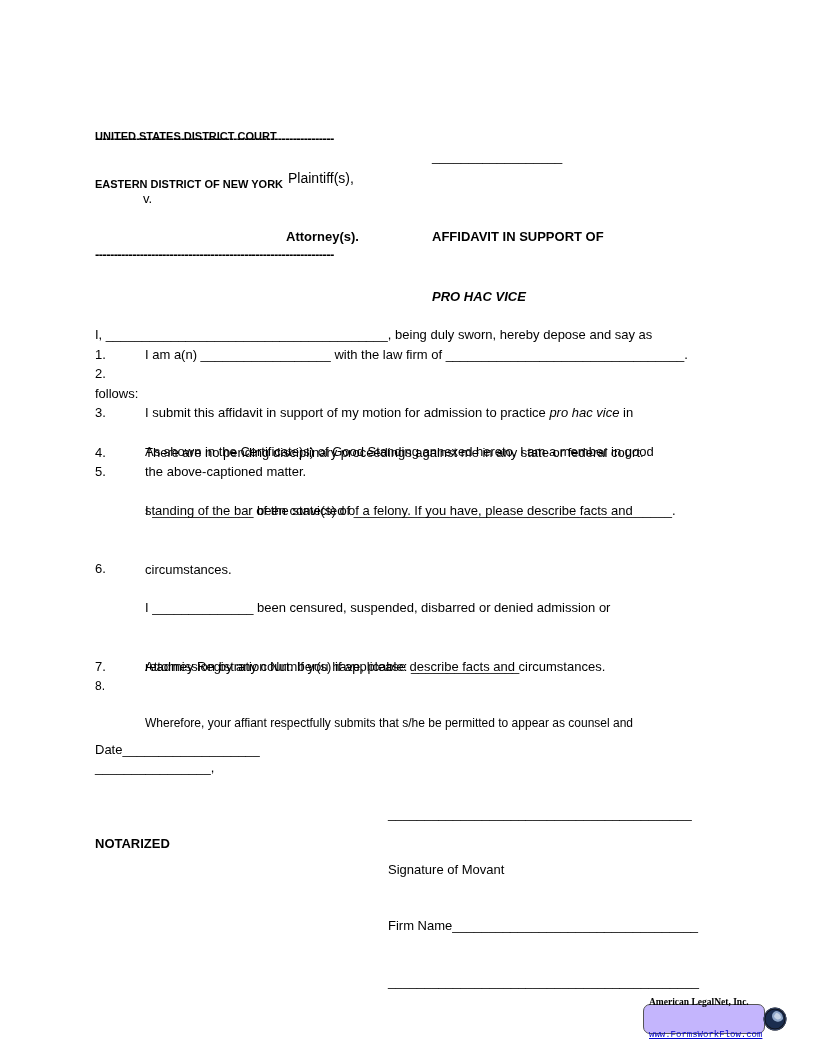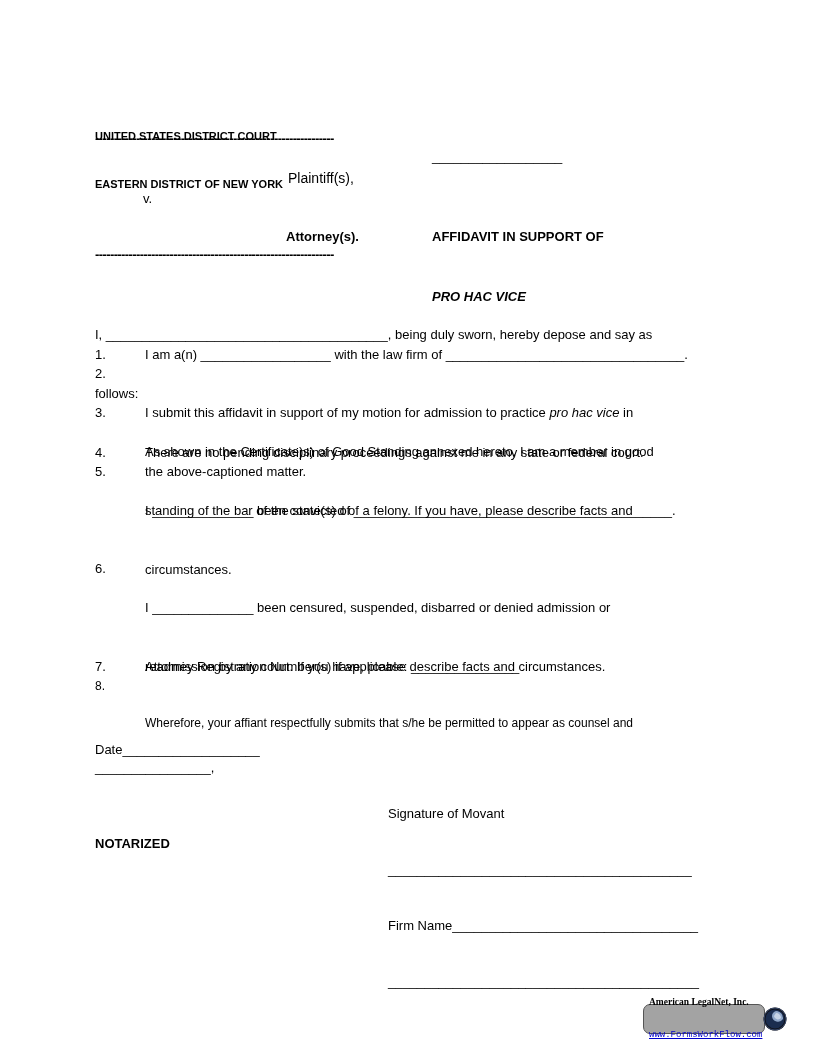--- a/index.html
+++ b/index.html
@@ -24,21 +24,21 @@
   .item .num{flex:0 0 50px;}
   .item .itext{flex:1;}
   .item.small{font-size:12px;line-height:18.5px;}
   i{font-style:italic;}
   .date1{left:95px;top:742px;font-size:13px;}
   .date2{left:95px;top:760px;font-size:13px;}
   .notarized{left:95px;top:836px;font-size:13px;font-weight:bold;}
   .sigcol{left:388px;top:768px;font-size:13px;line-height:18.6px;width:340px;}
   .logo{
     left:643px;top:1004px;width:122px;height:30px;border:1.5px solid #555;
-    border-radius:7px;background:#a3a3a3;box-sizing:border-box;
+    border-radius:7px;background:#c4b5fd;box-sizing:border-box;
     display:flex;align-items:center;padding:2px 2px 2px 5px;
   }
   .logo-text{flex:1;line-height:11px;}
   .logo-company{font-family:"Liberation Serif",serif;font-weight:bold;font-size:9.5px;white-space:nowrap;}
   .logo-link{font-family:Liberation Mono, monospace;font-size:9px;text-decoration:underline;white-space:nowrap;}
   .logo-globe{flex:0 0 24px;height:24px;margin-left:1px;}
 </style>
 </head>
 <body>
 
@@ -122,22 +122,22 @@
     <div class="itext">
       <div>Wherefore, your affiant respectfully submits that s/he be permitted to appear as counsel and</div>
     </div>
   </div>
 
   <div class="abs date1">Date___________________</div>
   <div class="abs date2">________________,</div>
   <div class="abs notarized">NOTARIZED</div>
 
   <div class="abs sigcol">
+    <div>__________________________________________</div>
     <div>Signature of Movant</div>
-    <div>__________________________________________</div>
     <div><span>Firm Name</span><span>__________________________________</span></div>
     <div>___________________________________________</div>
     
     
     
   </div>
 
   <div class="abs logo">
     <div class="logo-text">
       <div class="logo-company">American LegalNet, Inc.</div>

